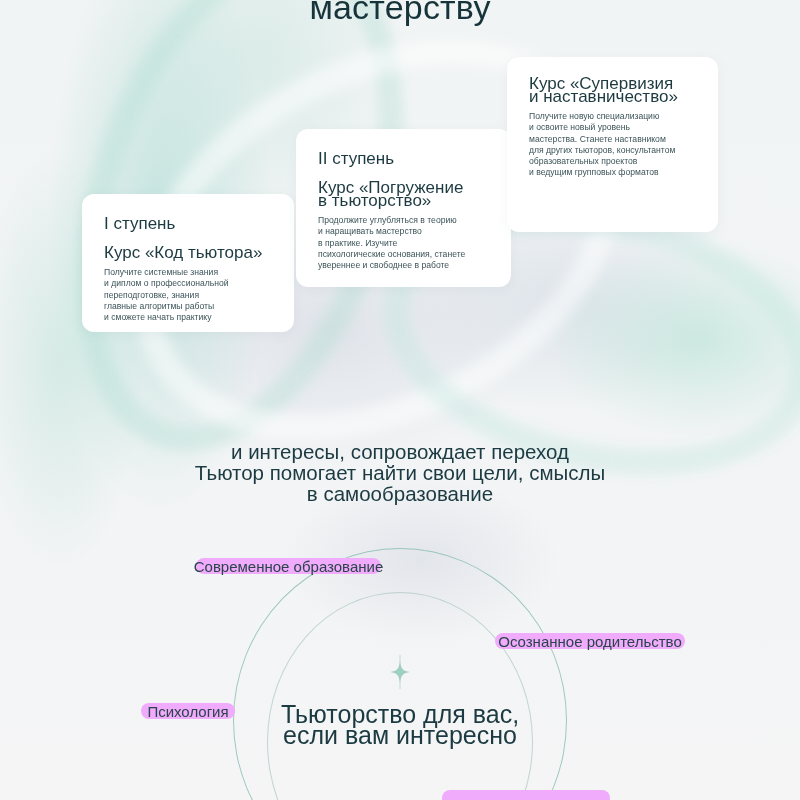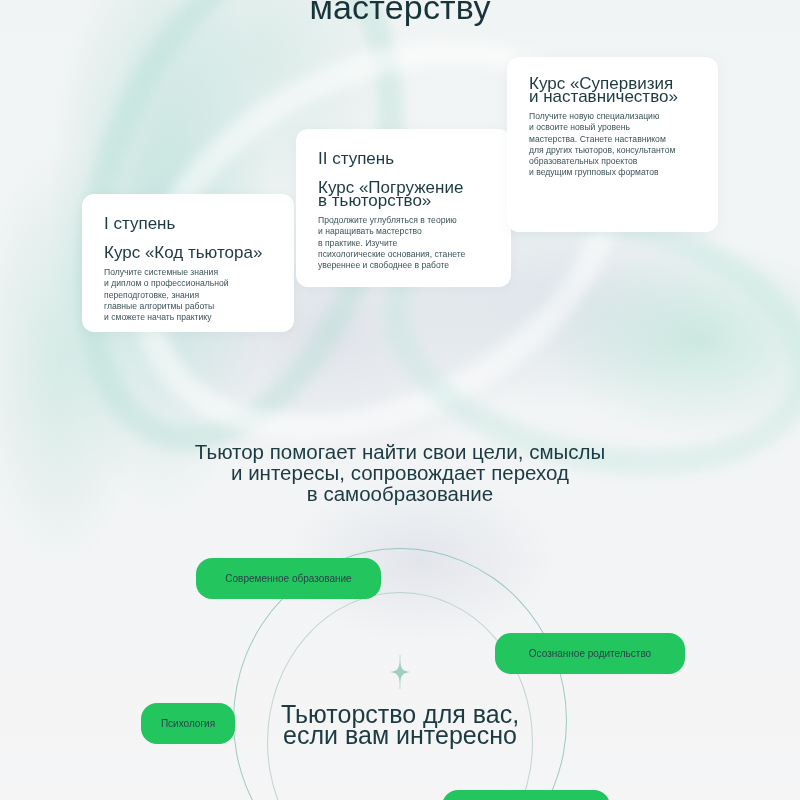--- a/index.html
+++ b/index.html
@@ -70,22 +70,22 @@
 
     .sparkle { position: absolute; left: 388px; top: 655px; width: 24px; height: 34px; }
 
     .center-text {
       position: absolute; left: 0; right: 0; top: 704px;
       text-align: center; font-size: 25px; line-height: 21px; color: #1b3a41;
     }
 
     
     .pill {
-      position: absolute; height: 41px; border-radius: 16px;
-      background: #22c55e; color: #2a4449; font-size: 10px;
+      position: absolute; height: 16px; border-radius: 16px;
+      background: #f0abfc; color: #2a4449; font-size: 15px;
       display: flex; align-items: center; justify-content: center;
       white-space: nowrap;
     }
     .pill1 { left: 196px; top: 558px; width: 185px; }
     .pill2 { left: 495px; top: 633px; width: 190px; }
     .pill3 { left: 141px; top: 703px; width: 94px; }
     .pill4 { left: 442px; top: 790px; width: 168px; }
   </style>
 </head>
 <body>
@@ -136,22 +136,22 @@
     <div>Получите новую специализацию</div>
     <div>и освоите новый уровень</div>
     <div>мастерства. Станете наставником</div>
     <div>для других тьюторов, консультантом</div>
     <div>образовательных проектов</div>
     <div>и ведущим групповых форматов</div>
   </div>
 </div>
 
 <div class="statement">
+  <div>и интересы, сопровождает переход</div>
   <div>Тьютор помогает найти свои цели, смыслы</div>
-  <div>и интересы, сопровождает переход</div>
   <div>в самообразование</div>
 </div>
 
 <div class="ring ring-outer"></div>
 <div class="ring ring-inner"></div>
 
 <svg class="sparkle" viewBox="0 0 24 34">
   <line x1="12" y1="0" x2="12" y2="34" stroke="#b9d2cc" stroke-width="0.8"></line>
   <path d="M12 6 C13 14 15 16 22 17 C15 18 13 20 12 28 C11 20 9 18 2 17 C9 16 11 14 12 6 Z" fill="#9fcfc3"></path>
 </svg>

